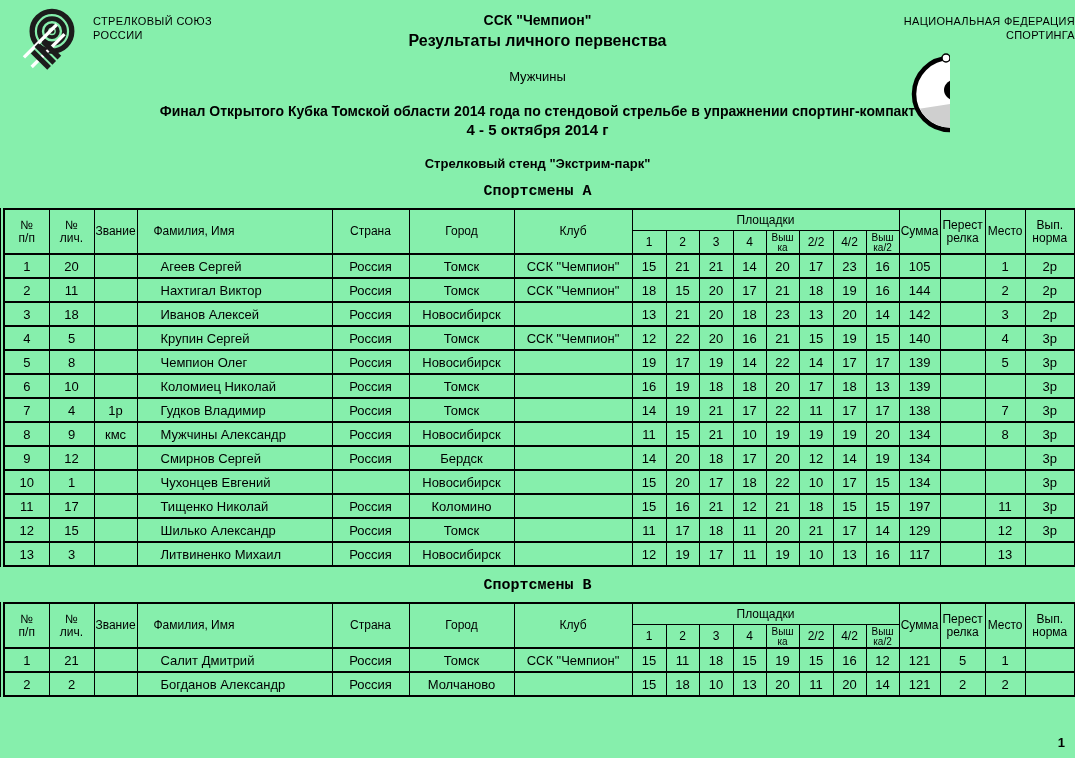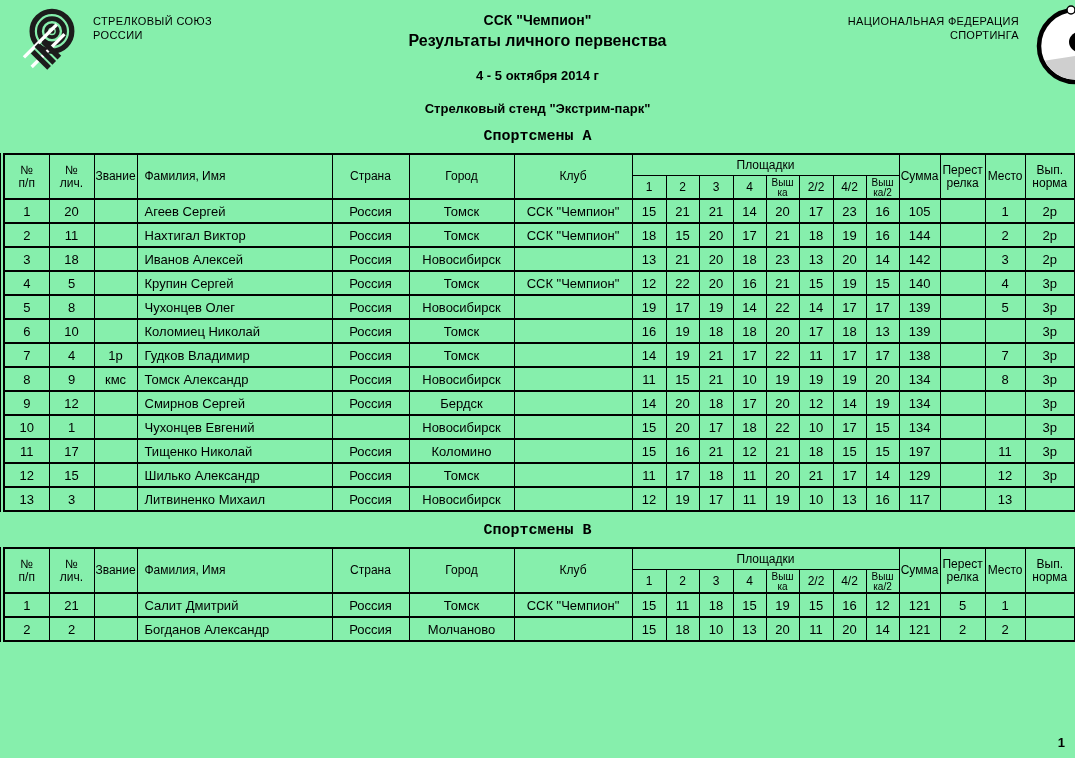--- a/index.html
+++ b/index.html
@@ -6,51 +6,51 @@
   .page{
     position:relative;
     width:1075px;height:758px;
     background:#86efac;color:#000;
     font-family:"Liberation Sans", sans-serif;
     overflow:hidden;
   }
   
   .left-org{position:absolute;top:6px;left:22px;display:flex;gap:13px;}
   .left-org .org-text{margin-top:8px;font-size:11px;line-height:14px;letter-spacing:.4px;}
-  .right-org{position:absolute;top:4px;right:0;display:flex;gap:10px;}
+  .right-org{position:absolute;top:4px;right:0;display:flex;gap:10px;flex-direction:column;}
   .right-org .org-text{margin-top:10px;font-size:11px;line-height:14px;letter-spacing:.3px;text-align:right;}
   .right-logo-box{width:46px;height:84px;overflow:hidden;}
   .center-stack{text-align:center;}
   .club-name{padding-top:12px;font-size:14px;font-weight:bold;}
   .main-title{margin-top:4px;font-size:16px;font-weight:bold;}
   .category{margin-top:19px;font-size:13px;}
   .event-title{margin-top:19px;font-size:14px;font-weight:bold;}
-  .event-dates{margin-top:18px;font-size:13px;font-weight:bold;}
+  .event-dates{margin-top:2px;font-size:15px;font-weight:bold;}
   .venue{margin-top:18px;font-size:13px;font-weight:bold;}
   
   .tables-section{margin-top:12px;}
   .tbl-title{text-align:center;font-size:15px;font-weight:bold;margin:10px 0 8px 0;font-family:Liberation Mono, monospace;}
   .tbl-wrap{display:inline-block;border-left:1px solid #000;padding-left:2px;vertical-align:top;}
   table.results{table-layout:fixed;width:1071px;border-collapse:collapse;border:2px solid #000;}
   table.results th{
     border:1px solid #000;font-weight:normal;font-size:12px;
     text-align:center;vertical-align:middle;white-space:pre-line;
     padding:0;line-height:13px;height:20px;
   }
   table.results thead tr.subrow th{height:22px;line-height:10px;font-size:12px;}
   table.results thead{border-bottom:2px solid #000;}
-  table.results th.left{text-align:left;padding-left:7px;}
+  table.results th.left{text-align:left;padding-left:16px;}
   table.results th .clip{display:inline-block;max-height:18px;overflow:hidden;line-height:10px;vertical-align:middle;}
   table.results th .clip.two{font-size:10px;}
   table.results td{
     border:1px solid #000;border-top:2px solid #000;border-bottom:2px solid #000;
     font-size:13px;text-align:center;vertical-align:middle;
     padding:0;height:22px;white-space:nowrap;overflow:hidden;
   }
-  table.results td.left{text-align:left;padding-left:7px;}
+  table.results td.left{text-align:left;padding-left:23px;}
   
   .page-number{position:absolute;right:10px;bottom:8px;font-size:13px;font-weight:bold;}
 </style>
 </head>
 <body>
 
 <div class="page">
 
   <div class="left-org">
     <svg width="58" height="66" viewBox="0 0 60 66" aria-hidden="true">
@@ -88,20 +88,22 @@
         <polygon points="8,58 84,46 84,78 8,78" fill="#cfcfcf" clip-path="url(#fedclip)"></polygon>
         <ellipse cx="53" cy="38" rx="13" ry="11" fill="#000"></ellipse>
         <circle cx="42" cy="6" r="4" fill="#fff" stroke="#000" stroke-width="1.5"></circle>
       </svg>
     </div>
   </div>
 
   <div class="center-stack">
     <div class="club-name">ССК "Чемпион"</div>
     <div class="main-title">Результаты личного первенства</div>
+    <div class="category">Мужчины</div>
+    <div class="event-title">Финал Открытого Кубка Томской области 2014 года по стендовой стрельбе в упражнении спортинг-компакт</div>
     <div class="event-dates">4 - 5 октября 2014 г</div>
     <div class="venue">Стрелковый стенд "Экстрим-парк"</div>
   </div>
 
   <div class="tables-section"><div class="tbl-title">Спортсмены А</div><div class="tbl-wrap"><table class="results">
           <colgroup>
             <col style="width: 45px;">
             <col style="width: 45px;">
             <col style="width: 43px;">
             <col style="width: 195px;">
@@ -235,21 +237,21 @@
               <td>15</td>
               <td>140</td>
               <td></td>
               <td>4</td>
               <td>3р</td>
             </tr>
             <tr>
               <td>5</td>
               <td>8</td>
               <td></td>
-              <td class="left">Чухонцев Олег</td>
+              <td class="left">Чемпион Олег</td>
               <td>Россия</td>
               <td>Новосибирск</td>
               <td></td>
               <td>19</td>
               <td>17</td>
               <td>19</td>
               <td>14</td>
               <td>22</td>
               <td>14</td>
               <td>17</td>
@@ -298,21 +300,21 @@
               <td>17</td>
               <td>138</td>
               <td></td>
               <td>7</td>
               <td>3р</td>
             </tr>
             <tr>
               <td>8</td>
               <td>9</td>
               <td>кмс</td>
-              <td class="left">Томск Александр</td>
+              <td class="left">Мужчины Александр</td>
               <td>Россия</td>
               <td>Новосибирск</td>
               <td></td>
               <td>11</td>
               <td>15</td>
               <td>21</td>
               <td>10</td>
               <td>19</td>
               <td>19</td>
               <td>19</td>

